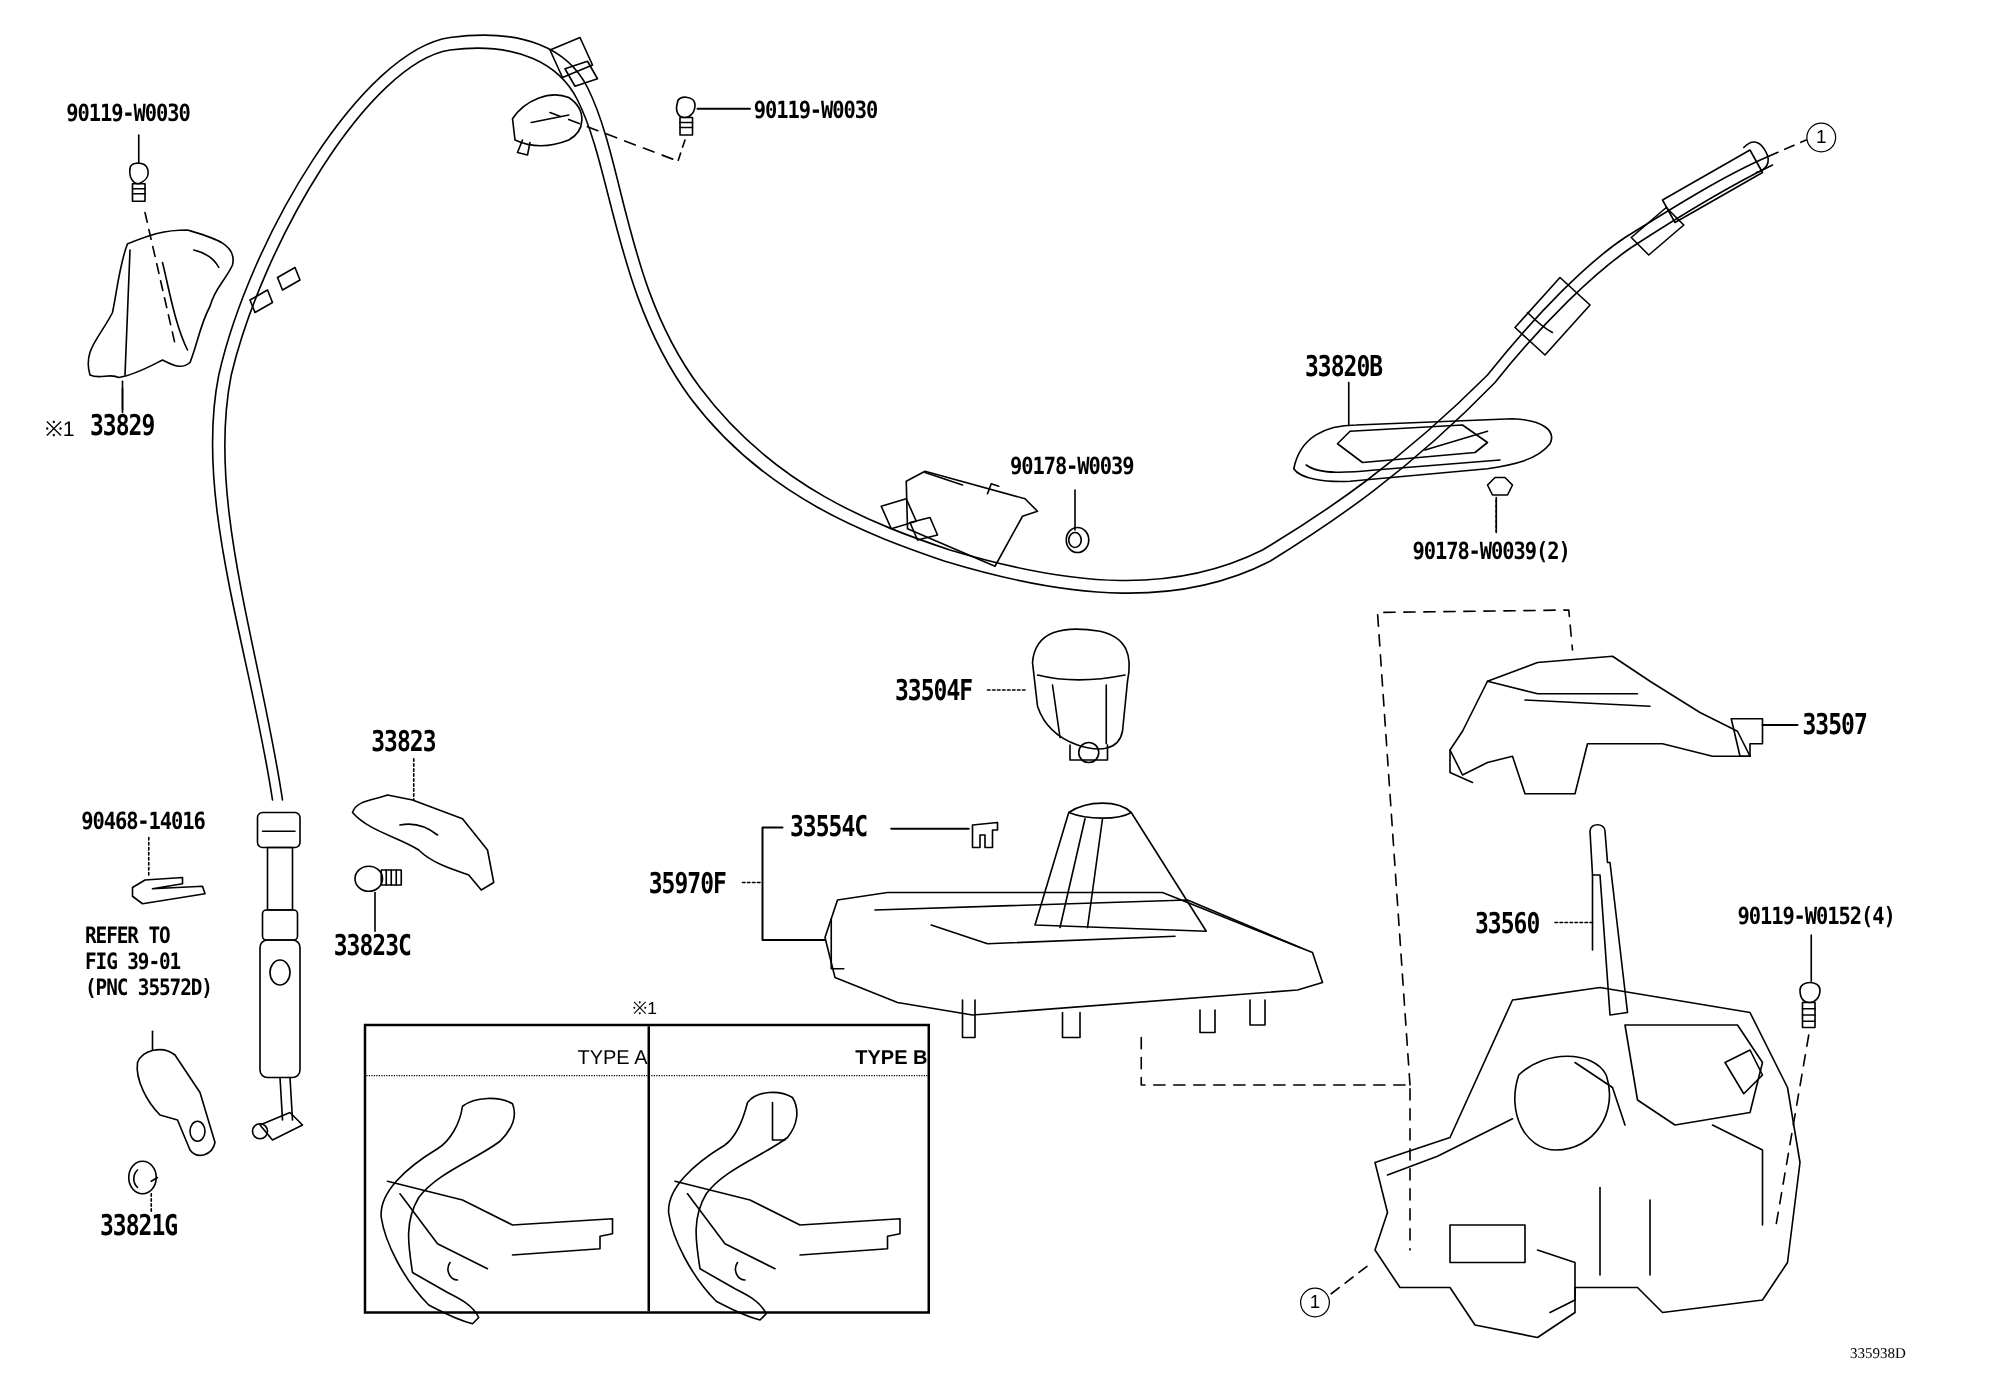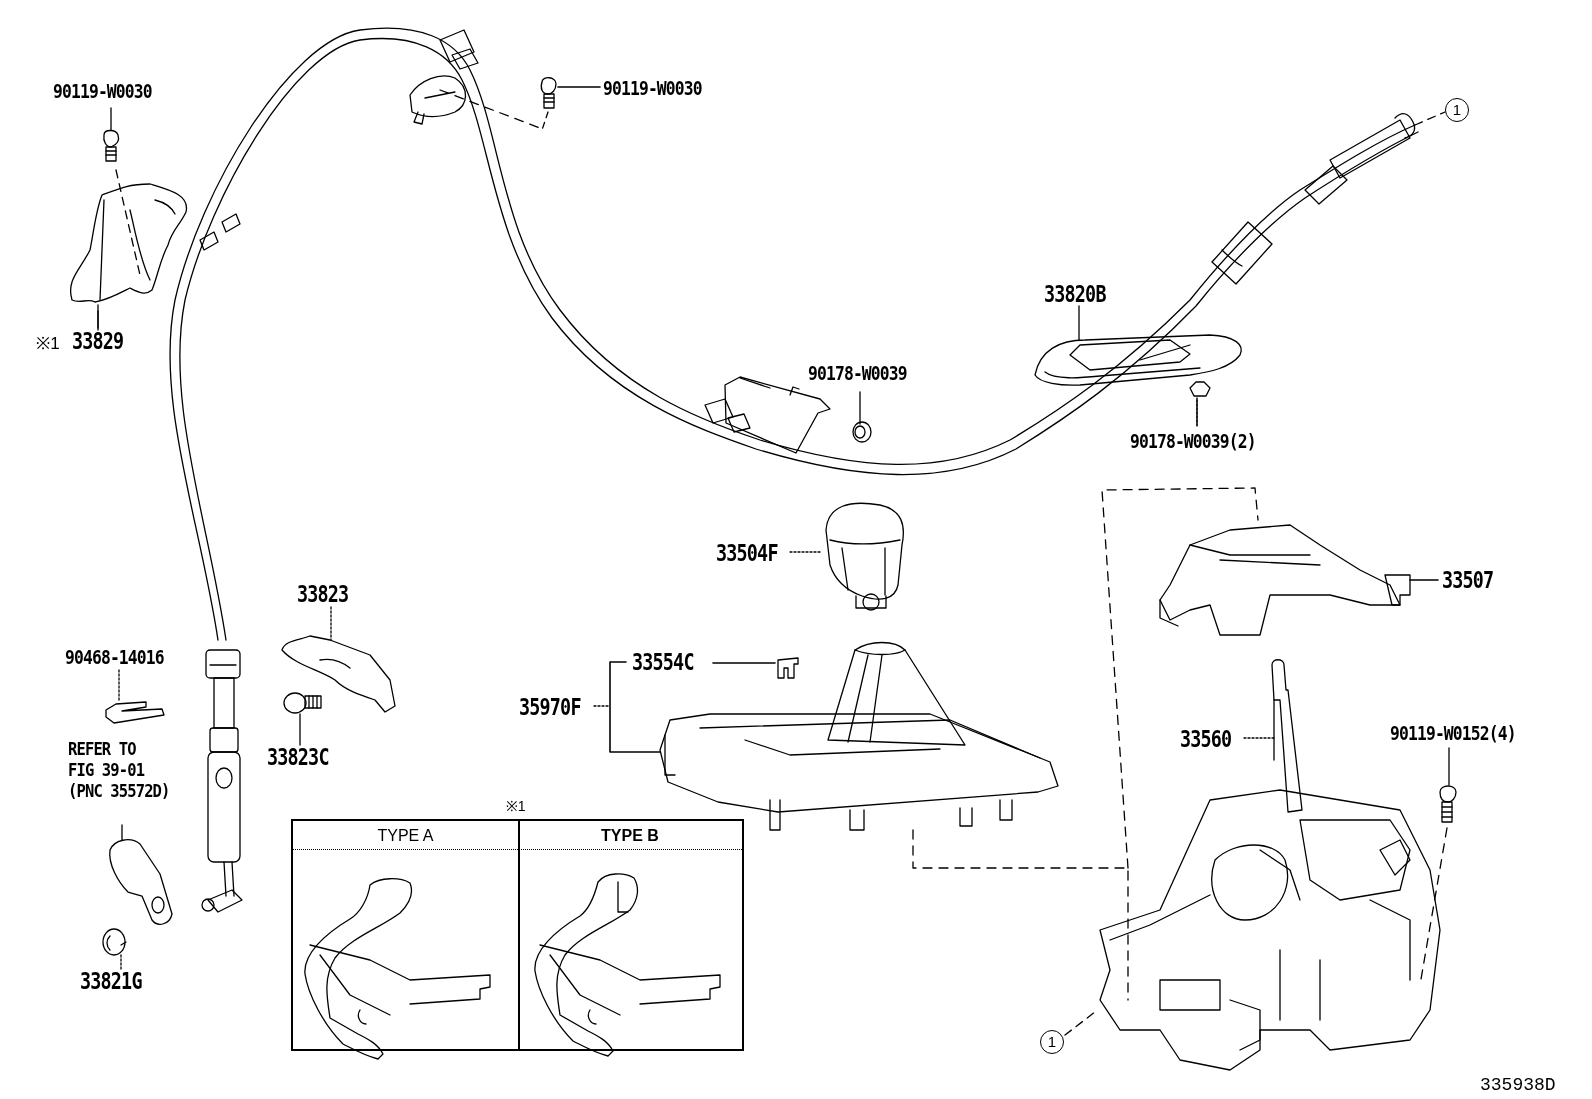--- a/index.html
+++ b/index.html
@@ -6,29 +6,29 @@
     body { width: 1592px; height: 1099px; position: relative; overflow: hidden;
            font-family: "DejaVu Sans Mono", monospace; color: #000; }
     #diagram { position: absolute; left: 0; top: 0; width: 1592px; height: 1097px; }
     .lbl { position: absolute; font-family: "DejaVu Sans Mono", monospace; font-weight: bold;
            font-size: 19px; letter-spacing: -1px; white-space: nowrap; line-height: 1; color: #000;
            transform: scaleX(0.86); transform-origin: left top; }
     .lbl.big { font-size: 23px; transform: scaleX(0.80); }
     .lbl.note { font-size: 18px; line-height: 21px; }
     .lbl.thin { font-family: "Liberation Sans", sans-serif; font-weight: normal; font-size: 17px;
                 letter-spacing: 0; transform: none; }
-    .lbl.code { font-family: Liberation Mono, monospace; font-weight: normal; font-size: 18px;
+    .lbl.code { font-family: Liberation Serif, serif; font-weight: normal; font-size: 12px;
                 letter-spacing: 0; transform: none; }
     .circ { position: absolute; width: 22px; height: 22px; border: 1.5px solid #000; border-radius: 50%;
             font-family: "Liberation Sans", sans-serif; font-size: 15px; text-align: center;
             line-height: 22px; background: #fff; }
     .typebox { position: absolute; left: 291px; top: 819px; width: 453px; height: 232px;
                border: 2px solid #000; box-sizing: border-box; }
-    .typebox .hdr { position: absolute; top: 1px; height: 28px; border-bottom: 1px dotted #000;
-                    font-family: "Liberation Sans", sans-serif; font-size: 16px; text-align: center;
+    .typebox .hdr { position: absolute; top: 12px; height: 28px; border-bottom: 1px dotted #000;
+                    font-family: "Liberation Sans", sans-serif; font-size: 16px; text-align: right;
                     line-height: 28px; box-sizing: border-box; }
     .typebox .hdr.a { left: 0; width: 225px; }
     .typebox .hdr.b { left: 225px; width: 224px; font-weight: bold; }
     .typebox .divider { position: absolute; left: 225px; top: 0; width: 2px; height: 100%; background: #000; }
     svg path, svg line, svg rect, svg circle, svg polyline, svg ellipse { vector-effect: non-scaling-stroke; }
   </style>
 </head>
 <body>
 
 <div id="diagram">

